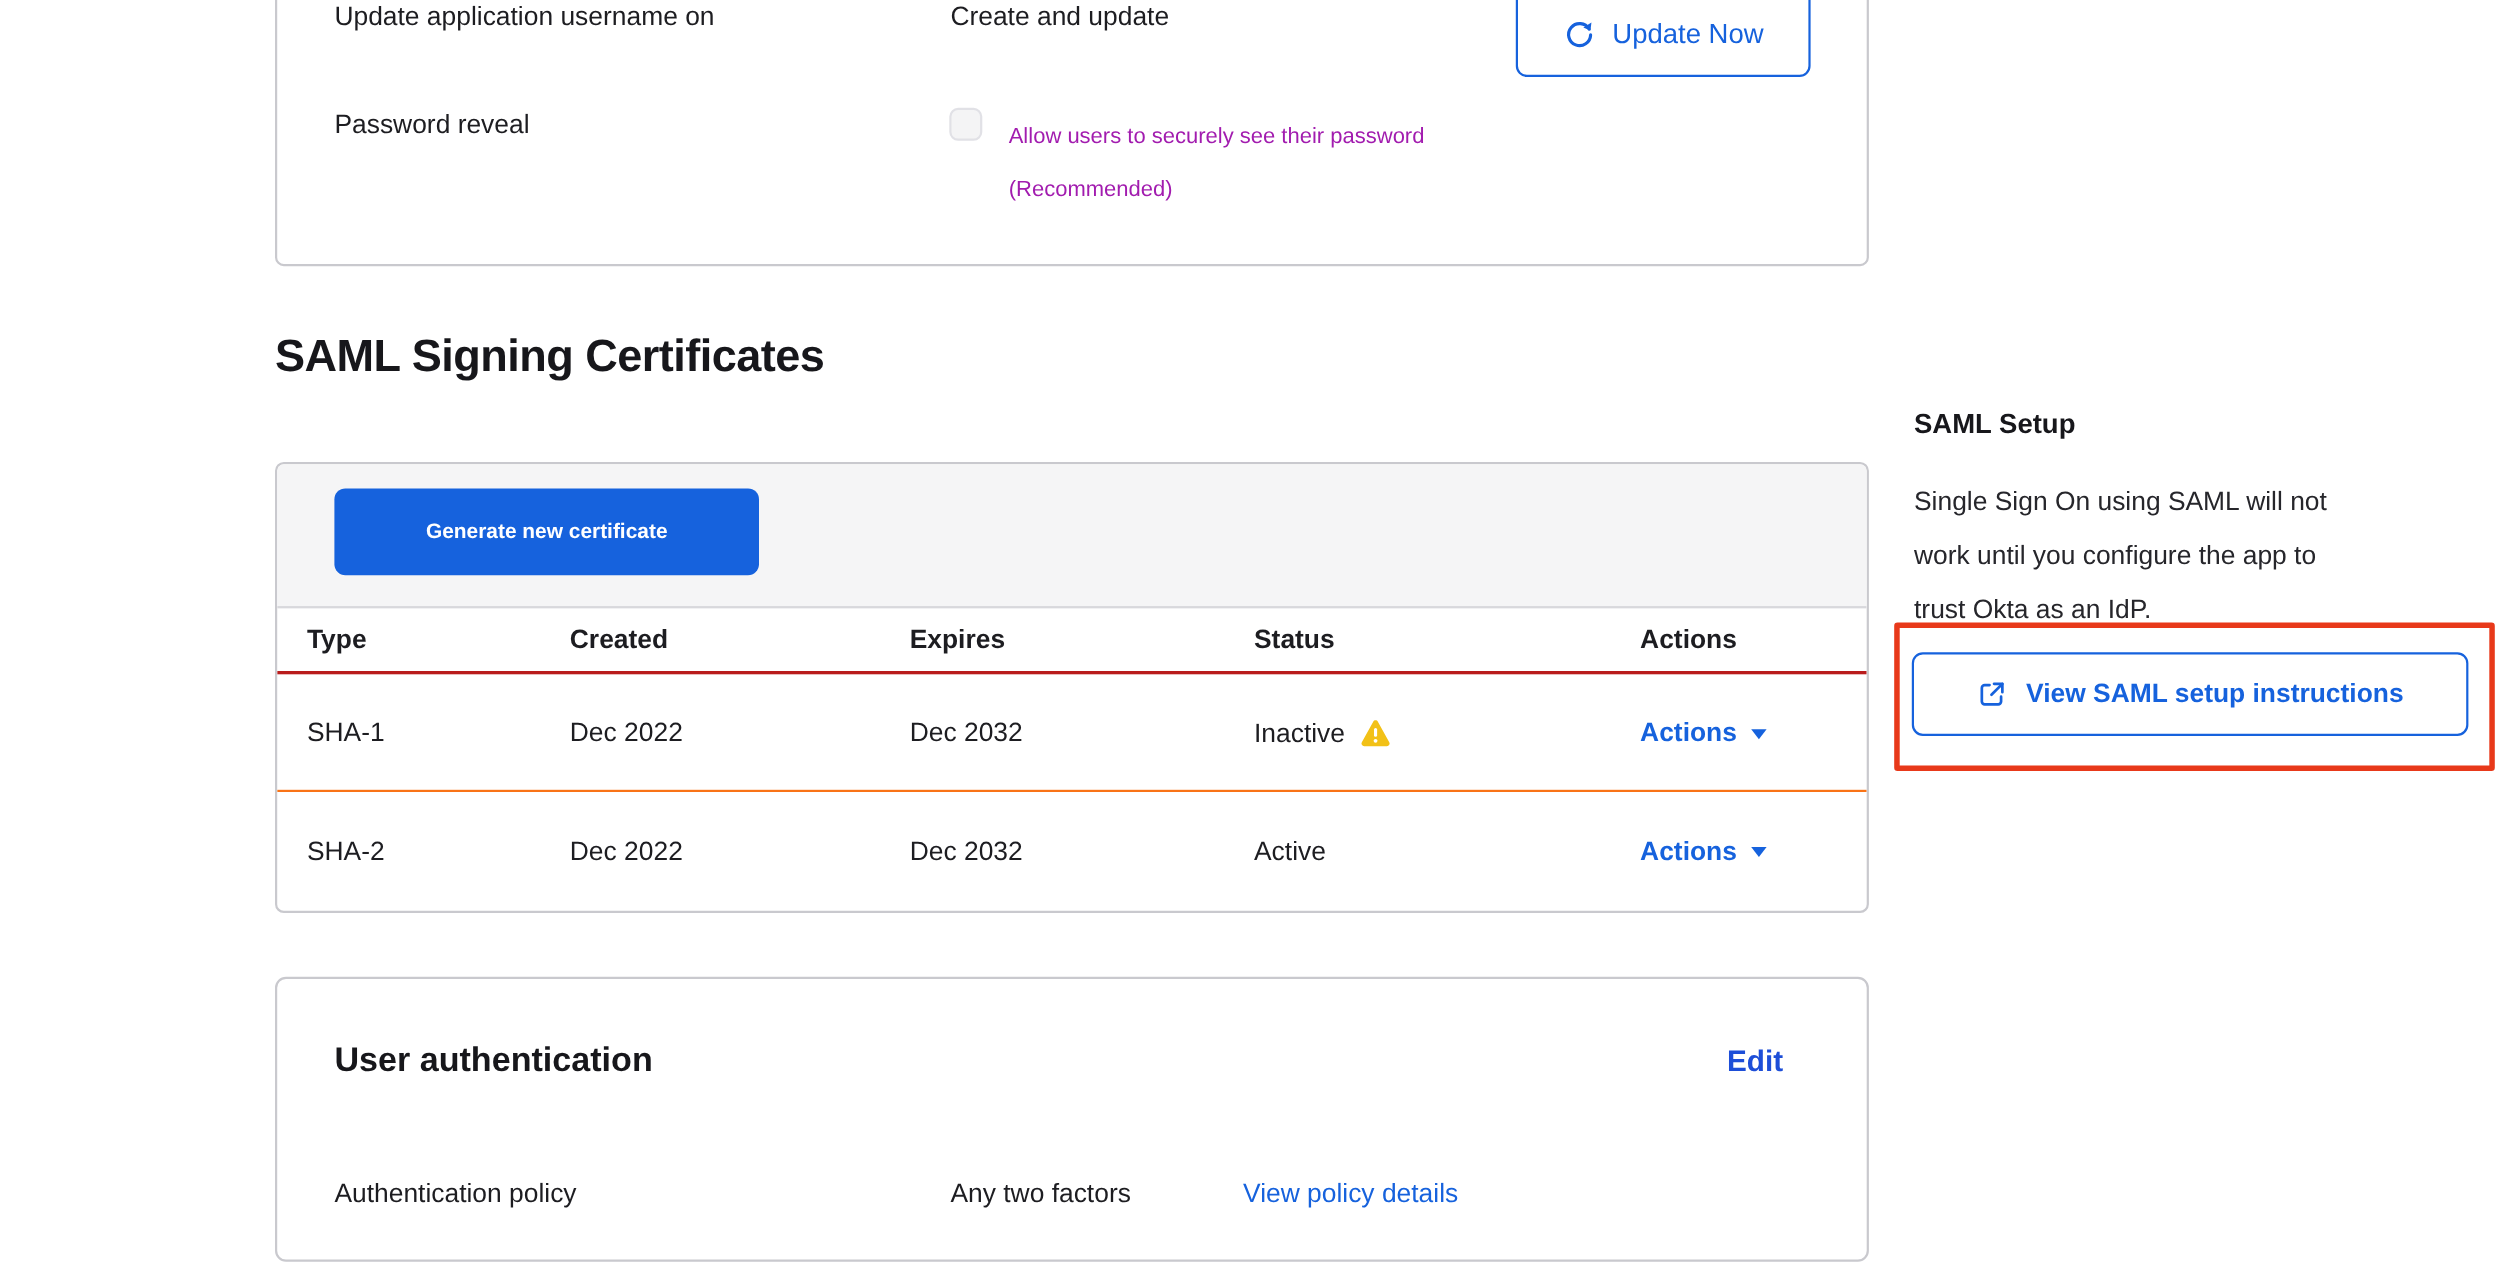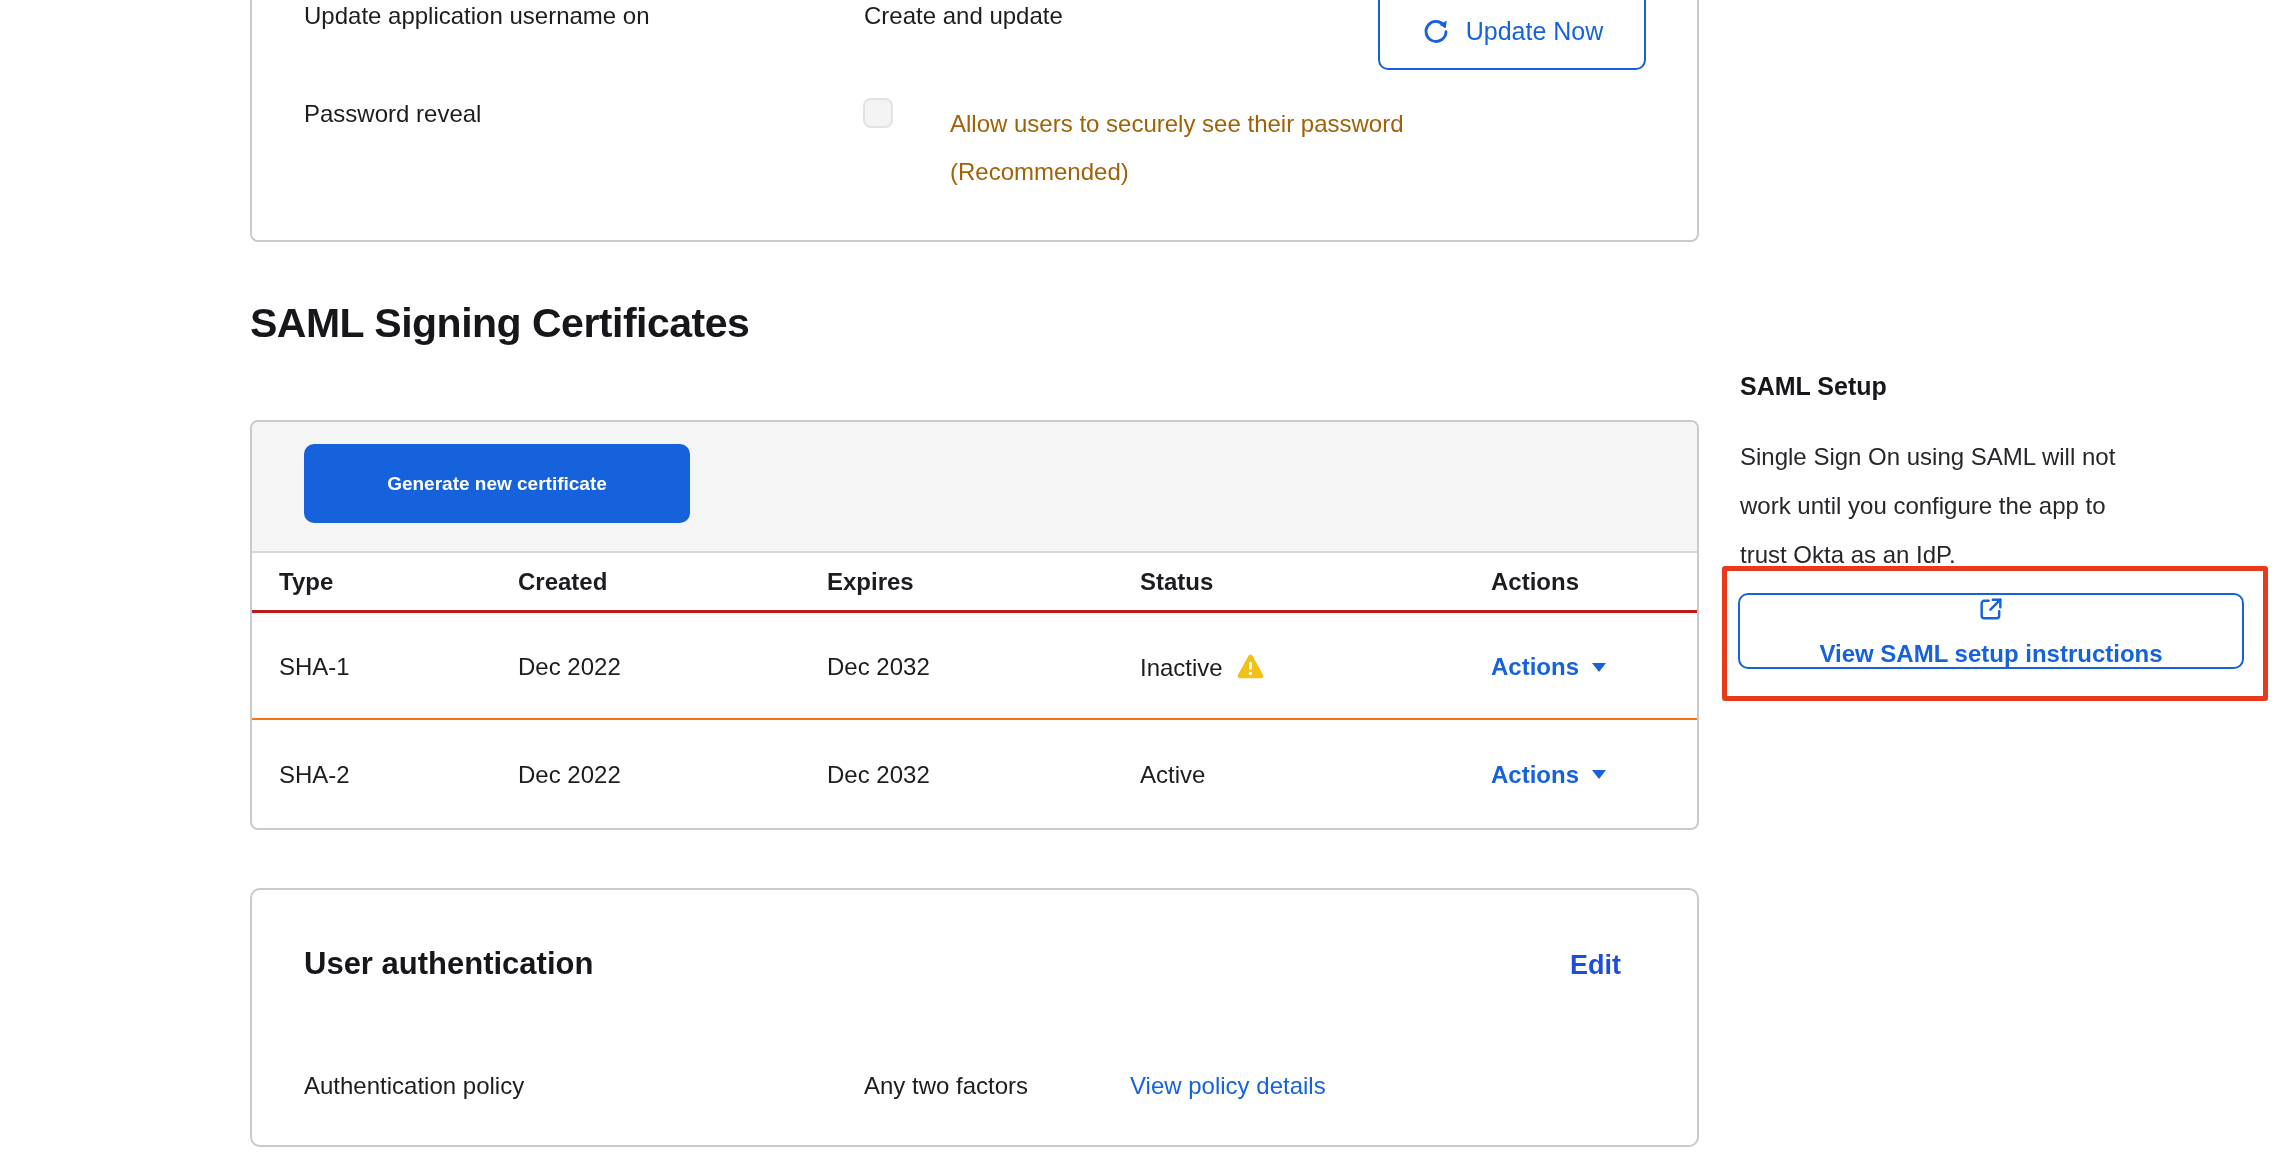--- a/index.html
+++ b/index.html
@@ -24,21 +24,21 @@
     border:2.5px solid #1662dd; border-radius:10px; background:#fff;
     display:flex; align-items:flex-end; justify-content:center; gap:15px;
     padding-bottom:22px; cursor:pointer;
   }
   .update-btn .txt{font-size:25px; font-weight:normal; color:#1662dd; line-height:30px;}
   .tc-label2{left:52px; top:124px;}
   .checkbox{
     left:611px; top:122px; width:30px; height:30px; box-sizing:border-box;
     background:#f4f4f5; border:2px solid #e1e1e6; border-radius:8px; cursor:pointer;
   }
-  .cb-text{left:698px; top:124px; font-size:24px; line-height:48px; color:#a16207;}
+  .cb-text{left:665px; top:124px; font-size:20px; line-height:48px; color:#a21caf;}
   .cb-text span{display:block;}
 
   
   .h1{
     left:250px; top:300px; font-size:41px; font-weight:bold; letter-spacing:-0.5px;
     color:#17171b; white-space:nowrap;
   }
 
   
   .cert-card{left:250px; top:420px; width:1449px; height:410px; overflow:hidden;}
@@ -74,21 +74,21 @@
   .side-title{left:1740px; top:372px; font-size:25px; font-weight:bold; color:#17171b;}
   .side-body{left:1740px; top:432px; font-size:24px; line-height:49px; color:#26262b;}
   .side-body span{display:block; white-space:nowrap;}
   .red-box{
     position:absolute; left:1722px; top:566px; width:546px; height:135px;
     box-sizing:border-box; border:5px solid #e8391a; border-radius:3px;
   }
   .saml-btn{
     position:absolute; left:1738px; top:593px; width:506px; height:76px;
     box-sizing:border-box; background:#fff; border:2.5px solid #1662dd; border-radius:10px;
-    display:flex; align-items:center; justify-content:center; gap:17px; cursor:pointer;flex-direction:column;
+    display:flex; align-items:center; justify-content:center; gap:17px; cursor:pointer;
   }
   .saml-btn .txt{font-size:24px; font-weight:bold; color:#1662dd; white-space:nowrap;}
 
   svg{display:block;}
 </style>
 </head>
 <body>
 
 <div class="page">
 

